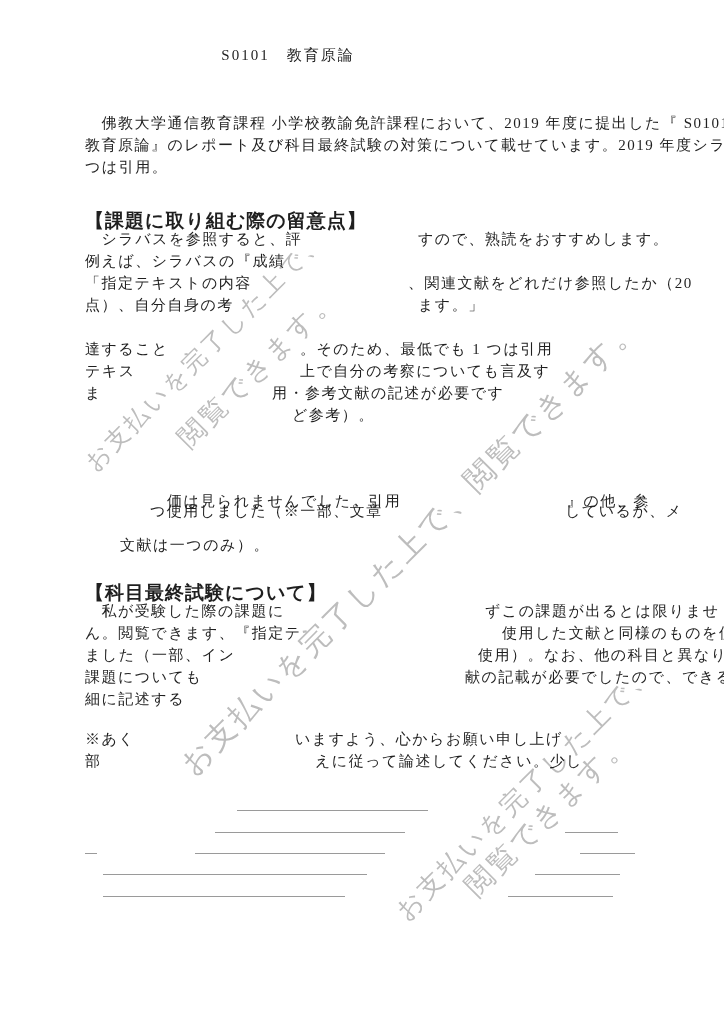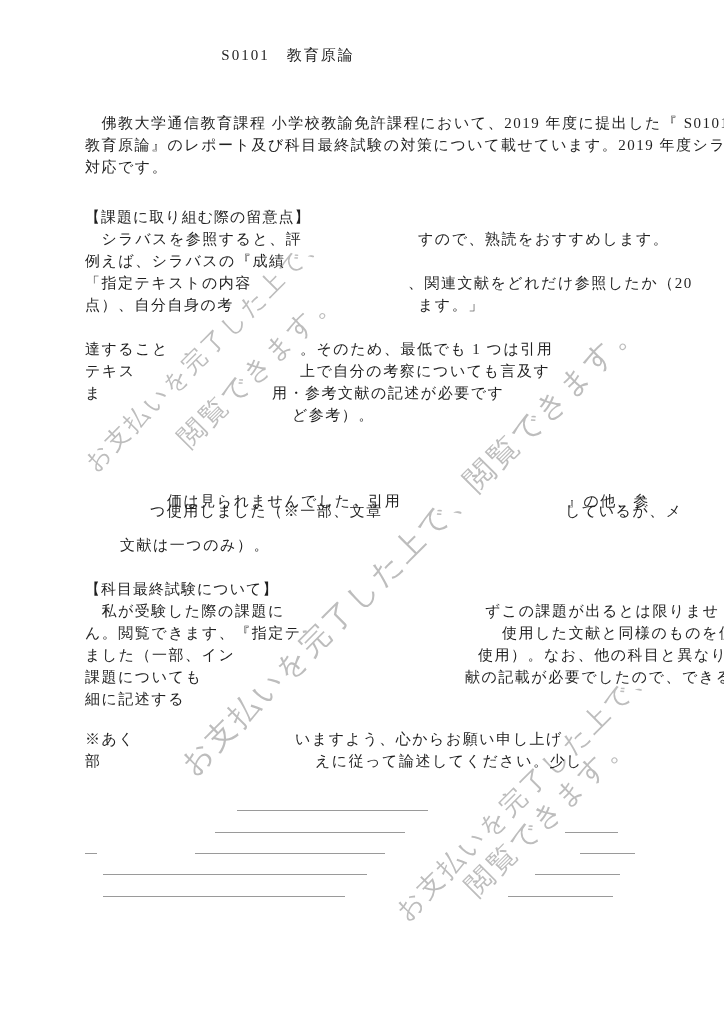--- a/index.html
+++ b/index.html
@@ -15,21 +15,21 @@
     position:absolute;left:0;top:46px;width:576px;
     text-align:center;font-size:15px;letter-spacing:2px;
     white-space:pre;
   }
   .ln{
     position:absolute;left:85px;width:600px;height:22px;
     font-size:15px;letter-spacing:1.5px;white-space:pre;
   }
   .lf{position:absolute;left:0;top:0;white-space:pre;}
   .rf{position:absolute;top:0;white-space:pre;}
-  .heading{font-size:15px;letter-spacing:1px;}
+  .heading{font-size:19px;letter-spacing:1px;font-weight:bold;}
   .rule{
     position:absolute;height:1px;background:#9a9a9a;
   }
   .wm{
     position:absolute;
     font-family:"DejaVu Sans","Liberation Sans",sans-serif;
     color:#bdbdbd;
     letter-spacing:3px;
     white-space:pre;
     transform:rotate(-45deg);
@@ -45,21 +45,21 @@
   <div class="wm" style="left:78px;top:455px;font-size:24px">お支払いを完了した上で、</div>
   <div class="wm" style="left:170px;top:430px;font-size:27px">閲覧できます。</div>
   <div class="wm" style="left:172px;top:755px;font-size:30px">お支払いを完了した上で、閲覧できます。</div>
   <div class="wm" style="left:388px;top:903px;font-size:26px">お支払いを完了した上で、</div>
   <div class="wm" style="left:457px;top:878px;font-size:28px">閲覧できます。</div>
 
   <div class="doc-title">S0101　教育原論</div>
 
   <div class="ln" style="top:114px"><span class="lf">　佛教大学通信教育課程 小学校教諭免許課程において、2019 年度に提出した『 S0101</span></div>
   <div class="ln" style="top:136px"><span class="lf">教育原論』のレポート及び科目最終試験の対策について載せています。2019 年度シラバス</span></div>
-  <div class="ln" style="top:158px"><span class="lf">対応です。</span></div>
+  <div class="ln" style="top:158px"><span class="lf">つは引用。</span></div>
 
   <div class="ln heading" style="top:208px"><span class="lf">【課題に取り組む際の留意点】</span></div>
 
   <div class="ln" style="top:230px">
     <span class="lf">　シラバスを参照すると、評</span>
     <span class="rf" style="left:333px">すので、熟読をおすすめします。</span>
   </div>
   <div class="ln" style="top:252px">
     <span class="lf">例えば、シラバスの『成績</span>
   </div>

